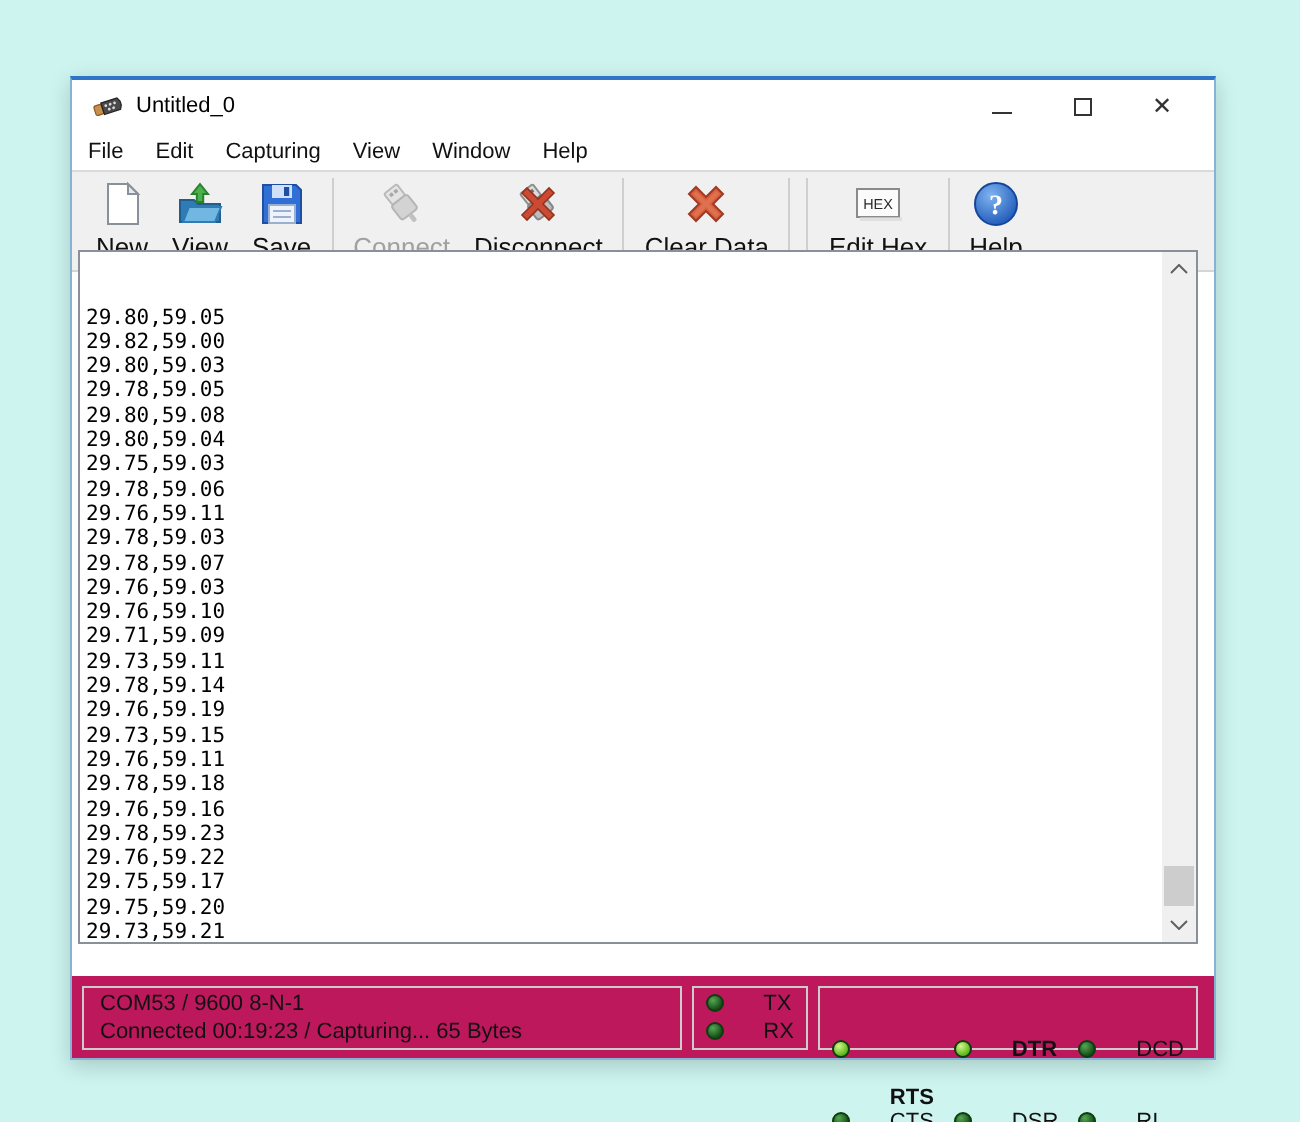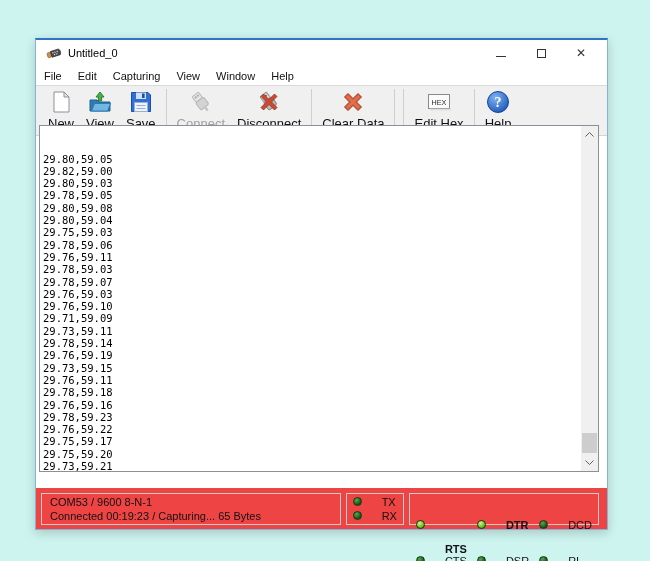--- a/index.html
+++ b/index.html
@@ -55,21 +55,21 @@
   }
   
   .vscroll { position:absolute; top:0; right:0; width:17px; bottom:0; background:#f0f0f0; }
   .vscroll .sbtn { position:absolute; left:0; width:17px; height:17px; display:flex; align-items:center; justify-content:center; }
   .vscroll .sbtn.up { top:0; }
   .vscroll .sbtn.down { bottom:0; }
   .vscroll .thumb { position:absolute; left:1px; width:15px; height:20px; bottom:18px; background:#cdcdcd; }
   
   .statusbar {
     position:absolute; left:0; right:0; top:448px; bottom:0;
-    background:#ef4444; display:flex; align-items:center; padding:0 8px 0 5px;
+    background:#be185d; display:flex; align-items:center; padding:0 8px 0 5px;
   }
   .panel { border:1px solid #cccccc; height:32px; }
   .panel-info { width:362px; padding:2px 8px; display:flex; flex-direction:column; justify-content:center; }
   .panel-info .sline { font-size:11px; color:#111; line-height:14px; white-space:nowrap; }
   .panel-leds { display:grid; grid-auto-flow:column; grid-template-rows:1fr 1fr; align-items:center; padding:1px 6px; margin-left:5px; column-gap:10px; }
   .led-cell { display:flex; align-items:center; gap:20px; }
   .led { width:9px; height:9px; border-radius:50%; border:1px solid #0e3c0e; flex:0 0 auto; }
   .led.off { background:radial-gradient(circle at 35% 30%, #55a855, #174f17 70%); }
   .led.on  { background:radial-gradient(circle at 35% 30%, #d4f58a, #54b212 75%); }
   .led-label { font-size:11px; color:#111; }

